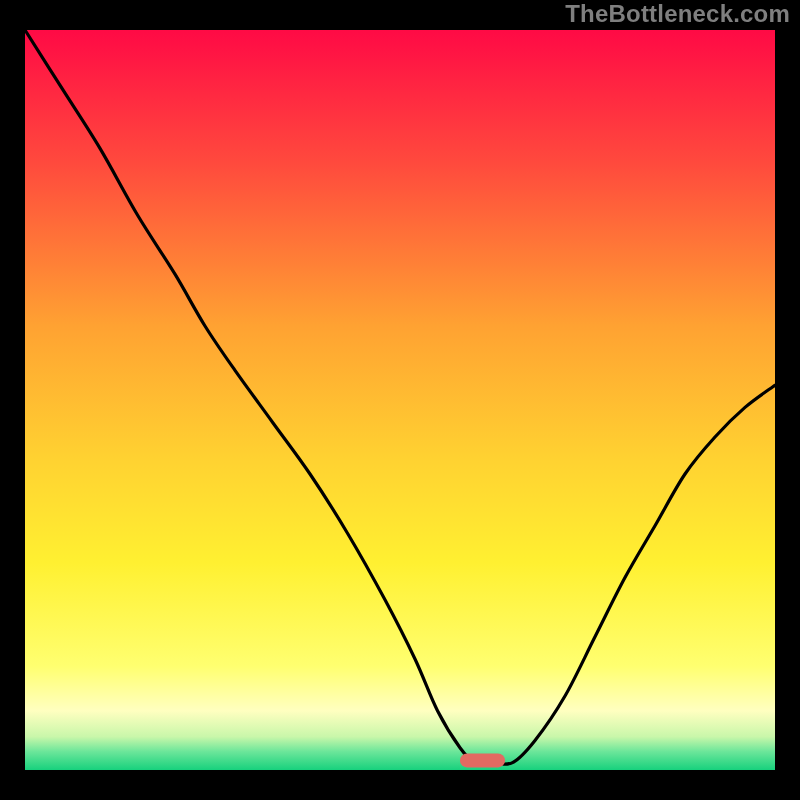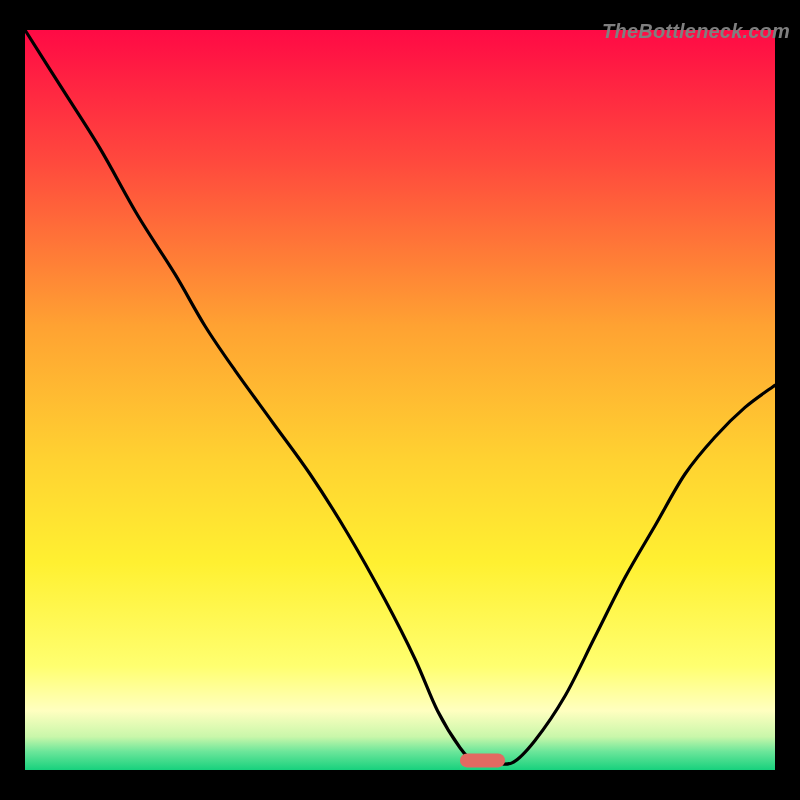--- a/index.html
+++ b/index.html
@@ -12,28 +12,27 @@
     background: #000;
   }
   .wrap {
     position: relative;
     width: 800px;
     height: 800px;
     background: #000;
   }
   .watermark {
     position: absolute;
-    top: 20px;
+    top: 0;
     right: 10px;
-    font-size: 20px;
+    font-size: 24px;
     font-weight: bold;
     color: #7f7f7f;
     letter-spacing: 0.2px;
     z-index: 5;
-    font-style: italic;
   }
   svg { display: block; }
 </style>
 </head>
 <body>
 
 <div class="wrap">
   <div class="watermark">TheBottleneck.com</div>
   <svg id="plot" width="800" height="800">
       <defs>

